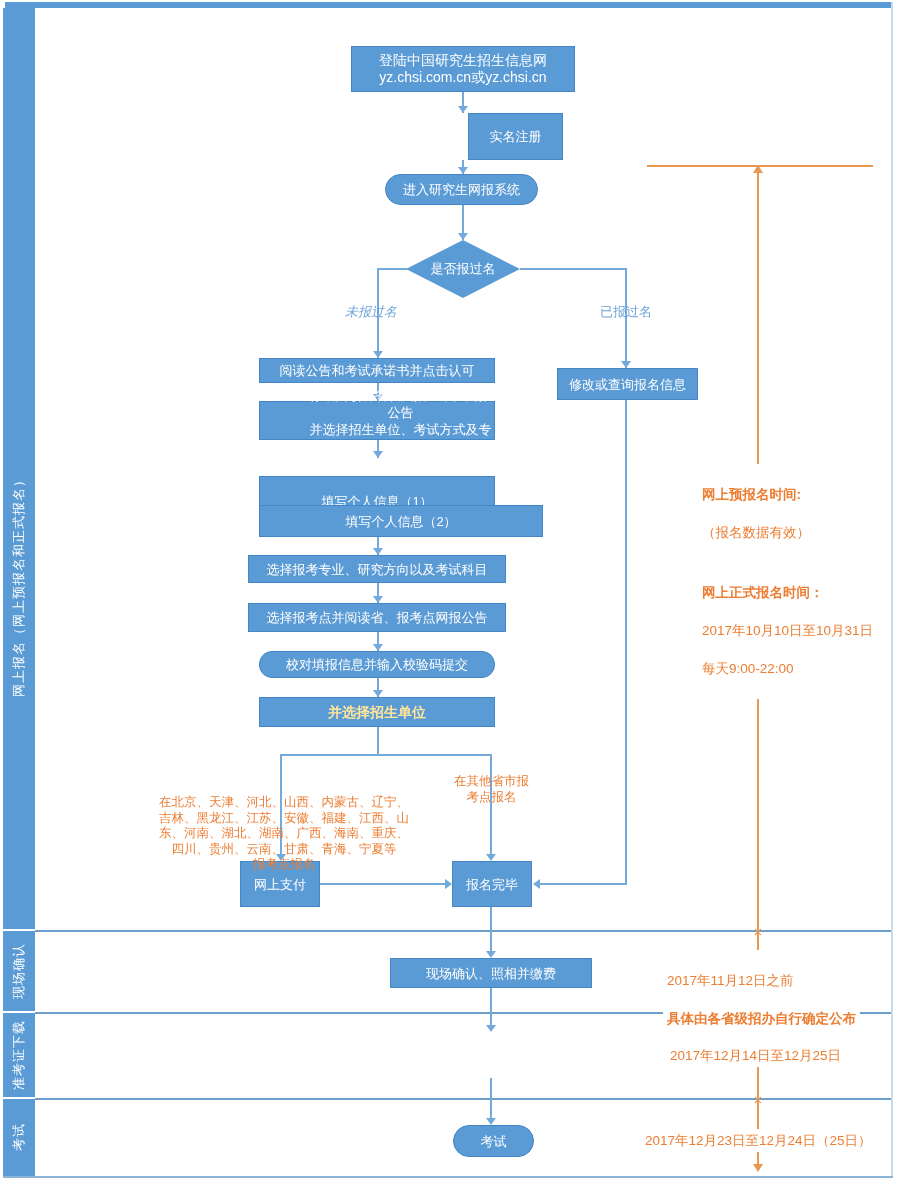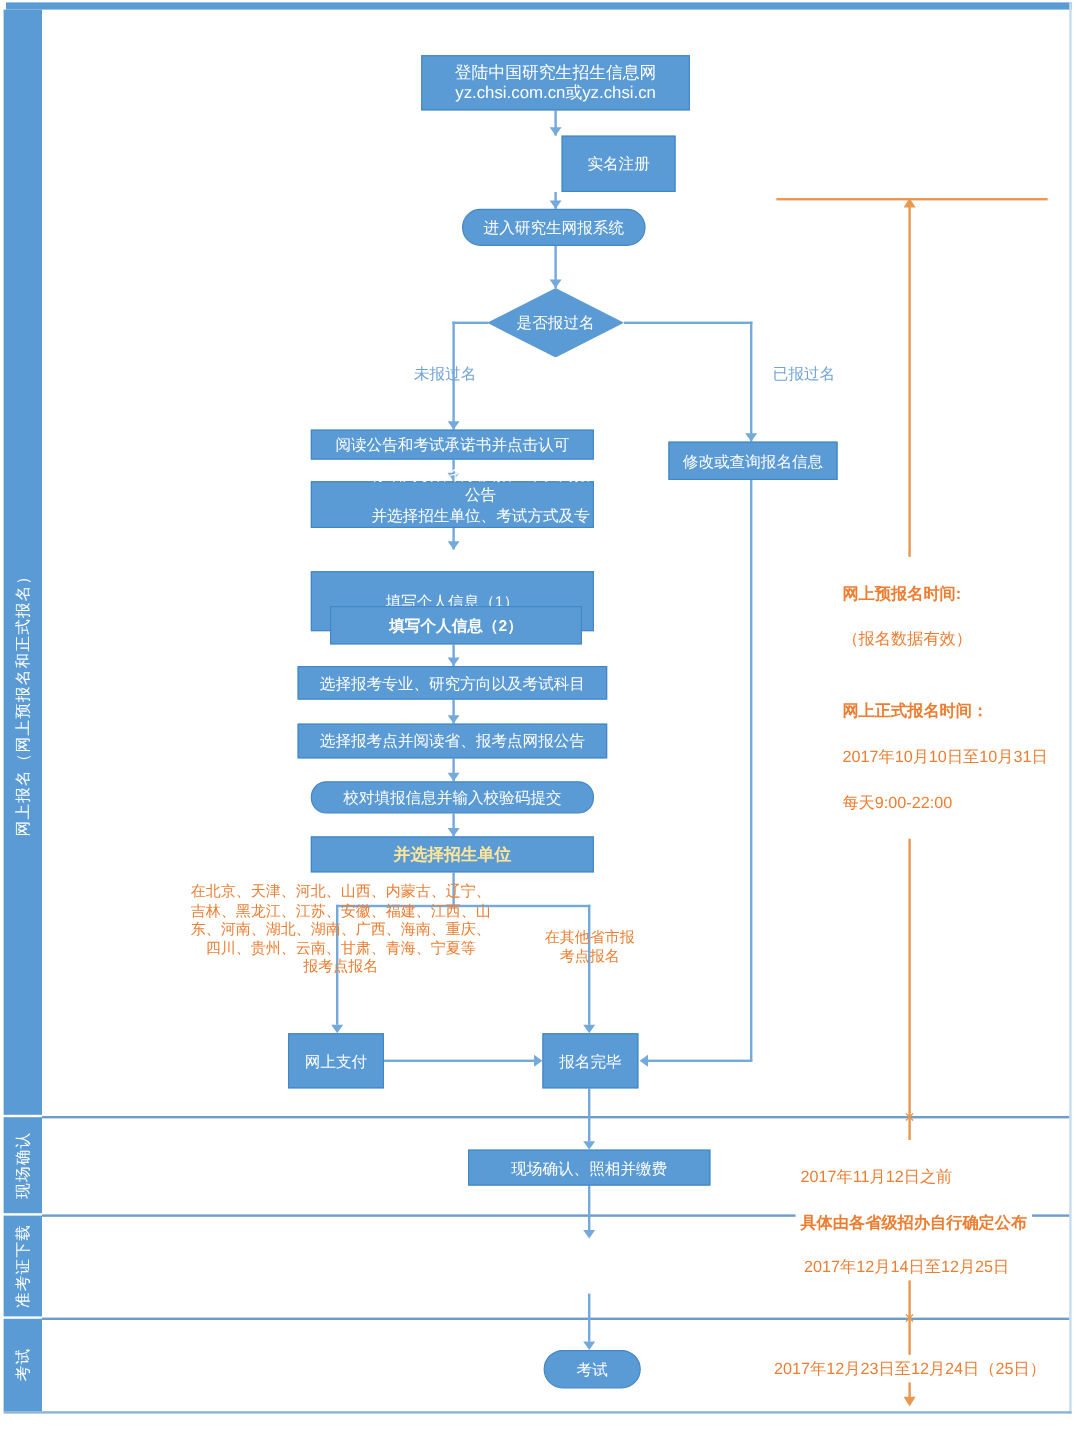--- a/index.html
+++ b/index.html
@@ -89,22 +89,22 @@
   <div class="ad" style="left:458px;top:167px;"></div>
   <div class="v" style="left:462px;top:205px;height:35px;"></div>
   <div class="ad" style="left:458px;top:233px;"></div>
 
   <div class="h" style="left:377px;top:268px;width:30px;"></div>
   <div class="v" style="left:377px;top:268px;height:90px;"></div>
   <div class="ad" style="left:373px;top:351px;"></div>
   <div class="h" style="left:520px;top:268px;width:107px;"></div>
   <div class="v" style="left:625px;top:268px;height:100px;"></div>
   <div class="ad" style="left:621px;top:361px;"></div>
-  <div class="branchlabel" style="left:345px;top:303px;">未报过名</div>
-  <div class="branchlabel" style="left:600px;top:303px;margin-left:44px;">已报过名</div>
+  <div class="branchlabel" style="left:345px;top:303px;font-style:italic;">未报过名</div>
+  <div class="branchlabel" style="left:600px;top:303px;">已报过名</div>
 
   <div class="v" style="left:377px;top:383px;height:18px;"></div>
   <div class="ad" style="left:373px;top:394px;"></div>
   <div class="v" style="left:377px;top:440px;height:18px;"></div>
   <div class="ad" style="left:373px;top:451px;"></div>
   <div class="v" style="left:377px;top:490px;height:15px;"></div>
   <div class="ad" style="left:373px;top:498px;"></div>
   <div class="v" style="left:377px;top:537px;height:18px;"></div>
   <div class="ad" style="left:373px;top:548px;"></div>
   <div class="v" style="left:377px;top:583px;height:20px;"></div>
@@ -138,31 +138,31 @@
   <div class="node" style="left:351px;top:46px;width:224px;height:46px;font-size:14px;">登陆中国研究生招生信息网
 yz.chsi.com.cn或yz.chsi.cn</div>
   <div class="node" style="left:425px;top:113px;width:95px;height:47px;margin-left:43px;">实名注册</div>
   <div class="node pill" style="left:385px;top:174px;width:153px;height:31px;">进入研究生网报系统</div>
   <div class="diamond" style="left:406px;top:240px;width:114px;height:58px;">是否报过名</div>
   <div class="node" style="left:259px;top:358px;width:236px;height:25px;">阅读公告和考试承诺书并点击认可</div>
   <div class="node" style="left:557px;top:368px;width:141px;height:32px;">修改或查询报名信息</div>
   <div class="node" style="left:259px;top:401px;width:236px;height:39px;padding-left:47px;">仔细阅读各省以及招生单位网报公告
 并选择招生单位、考试方式及专项计划</div>
   <div class="node" style="left:259px;top:476px;width:236px;height:50px;">填写个人信息（1）</div>
-  <div class="node" style="left:275px;top:505px;width:210px;height:32px;font-weight:bold;">填写个人信息（2）</div>
+  <div class="node" style="left:259px;top:505px;width:284px;height:32px;">填写个人信息（2）</div>
   <div class="node" style="left:248px;top:555px;width:258px;height:28px;">选择报考专业、研究方向以及考试科目</div>
   <div class="node" style="left:248px;top:603px;width:258px;height:29px;">选择报考点并阅读省、报考点网报公告</div>
   <div class="node" style="left:259px;top:651px;width:236px;height:27px;border-radius:13px;">校对填报信息并输入校验码提交</div>
   <div class="node gen" style="left:259px;top:697px;width:236px;height:30px;">并选择招生单位</div>
   <div class="node" style="left:240px;top:861px;width:80px;height:46px;">网上支付</div>
   <div class="node" style="left:452px;top:861px;width:80px;height:46px;">报名完毕</div>
   <div class="node" style="left:390px;top:958px;width:202px;height:30px;">现场确认、照相并缴费</div>
   <div class="node pill" style="left:453px;top:1125px;width:81px;height:32px;">考试</div>
 
-  <div class="onote" style="left:150px;top:736px;width:268px;text-align:center;">在北京、天津、河北、山西、内蒙古、辽宁、
+  <div class="onote" style="left:150px;top:795px;width:268px;text-align:center;">在北京、天津、河北、山西、内蒙古、辽宁、
 吉林、黑龙江、江苏、安徽、福建、江西、山
 东、河南、湖北、湖南、广西、海南、重庆、
 四川、贵州、云南、甘肃、青海、宁夏等
 报考点报名</div>
   <div class="onote" style="left:440px;top:774px;width:103px;">在其他省市报
 考点报名</div>
 
   <div class="ann" style="left:698px;top:464px;">
     <div class="annb">网上预报名时间:</div>
     <div>（报名数据有效）</div>

